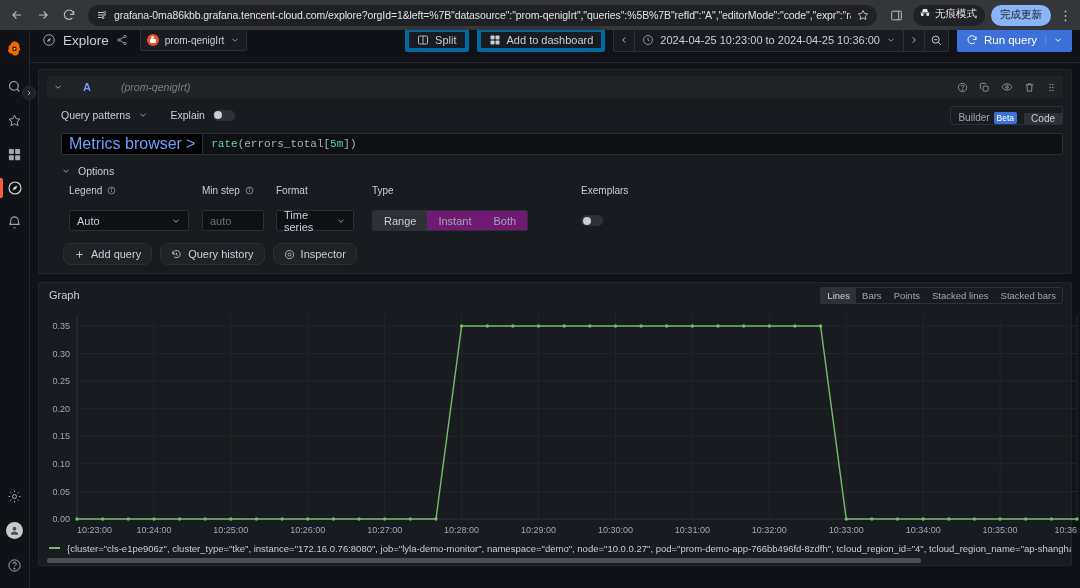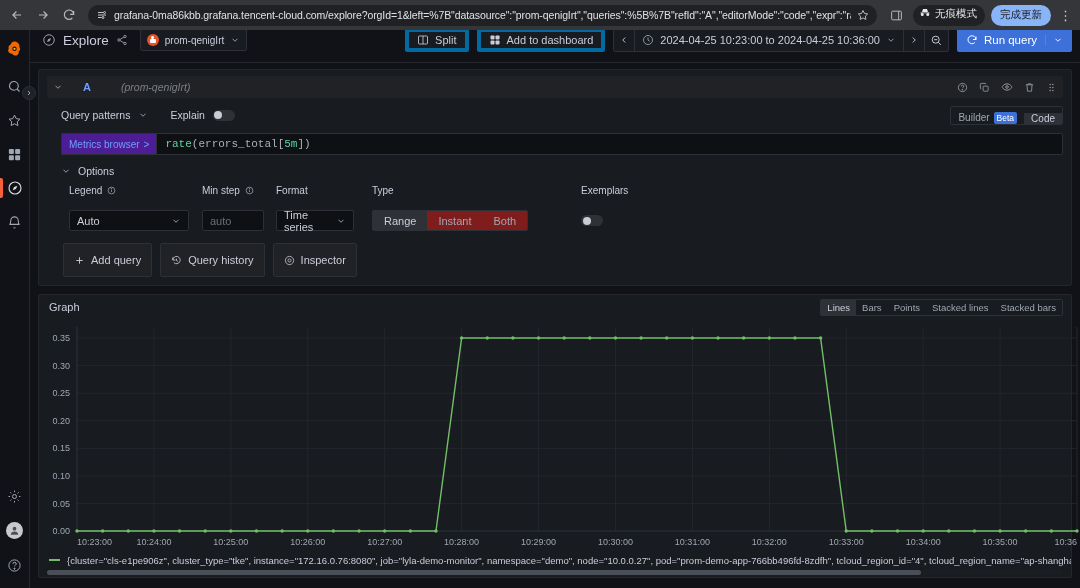--- a/index.html
+++ b/index.html
@@ -188,22 +188,22 @@
     margin-left:auto; display:flex; align-items:flex-end;
     background:#181b1f; border:1px solid #2e3038; border-radius:2px; height:19px;
   }
   .bc-seg { display:flex;align-items:center;gap:4px; padding:0 7px; color:#9fa7b3; font-size:10px; }
   .bc-seg.on { background:#2e3136; color:#ccccdc; }
   .beta-tag { background:#3d71d9; color:#fff; font-size:8.5px; padding:1px 3px; border-radius:2px; }
 
   .expr-row { display:flex; align-items:stretch; margin-top:8px; height:22px; }
   .metrics-browser {
     display:flex; align-items:center; gap:4px;
-    background:#4c1d95; border:1px solid #2e3038; border-right:none;
-    color:#6e9fff; font-size:10px; font-weight:500; padding: 0 7px;
+    background:#000000; border:1px solid #2e3038; border-right:none;
+    color:#6e9fff; font-size:16px; font-weight:500; padding: 0 7px;
     border-radius:2px 0 0 2px;
   }
   .expr-input {
     flex:1 1 auto;
     background:#0e1013; border:1px solid #2e3038;
     display:flex; align-items:center; padding-left:8px;
     font-family:"Liberation Mono", monospace; font-size:11px;
     border-radius:0 2px 2px 0;
   }
   .tok-fn { color:#5fd3a0; }
@@ -220,31 +220,31 @@
     background:#0e1013; border:1px solid #2e3038; border-radius:2px;
     height:21px; display:flex; align-items:center; padding:0 7px;
     color:#ccccdc; font-size:11px; gap:6px;
   }
   .opt-select .cv { flex:1 1 auto; }
   .opt-input {
     background:#0e1013; border:1px solid #2e3038; border-radius:2px;
     height:21px; display:flex; align-items:center; padding:0 7px;
     color:#6b6f77; font-size:11px;
   }
-  .seg-group { display:flex; align-items:stretch; background:#7f1d1d;
+  .seg-group { display:flex; align-items:stretch; background:#701a75;
     border:1px solid #2e3038; border-radius:2px; height:21px; }
   .seg { display:flex;align-items:center;padding:0 11px;font-size:11px;color:#9fa7b3;}
   .seg.on { background:#2e3136; color:#ccccdc; }
   .ex-toggle { height:21px; display:flex; align-items:center; }
 
   .qbtn-row { display:flex; gap:8px; margin-top:12px; padding-left:2px; }
   .qbtn {
     display:flex;align-items:center;gap:6px;
-    background:#202226; border:1px solid #2e3038; border-radius:2px;
-    height:34px; padding:0 10px; color:#ccccdc; font-size:11px;
+    background:#202226; border:1px solid #2e3038; border-radius:8px;
+    height:22px; padding:0 10px; color:#ccccdc; font-size:11px;
   }
 
   
   .gpanel { margin-top:8px; height:284px; position:relative; }
   .gp-head {
     display:flex; align-items:center; height:24px; padding: 0 8px 0 10px;
   }
   .gp-title { color:#ccccdc; font-size:11px; }
   .gp-segs { margin-left:auto; display:flex; align-items:stretch;
      background:#181b1f; border:1px solid #2e3038; border-radius:2px; height:17px;}

